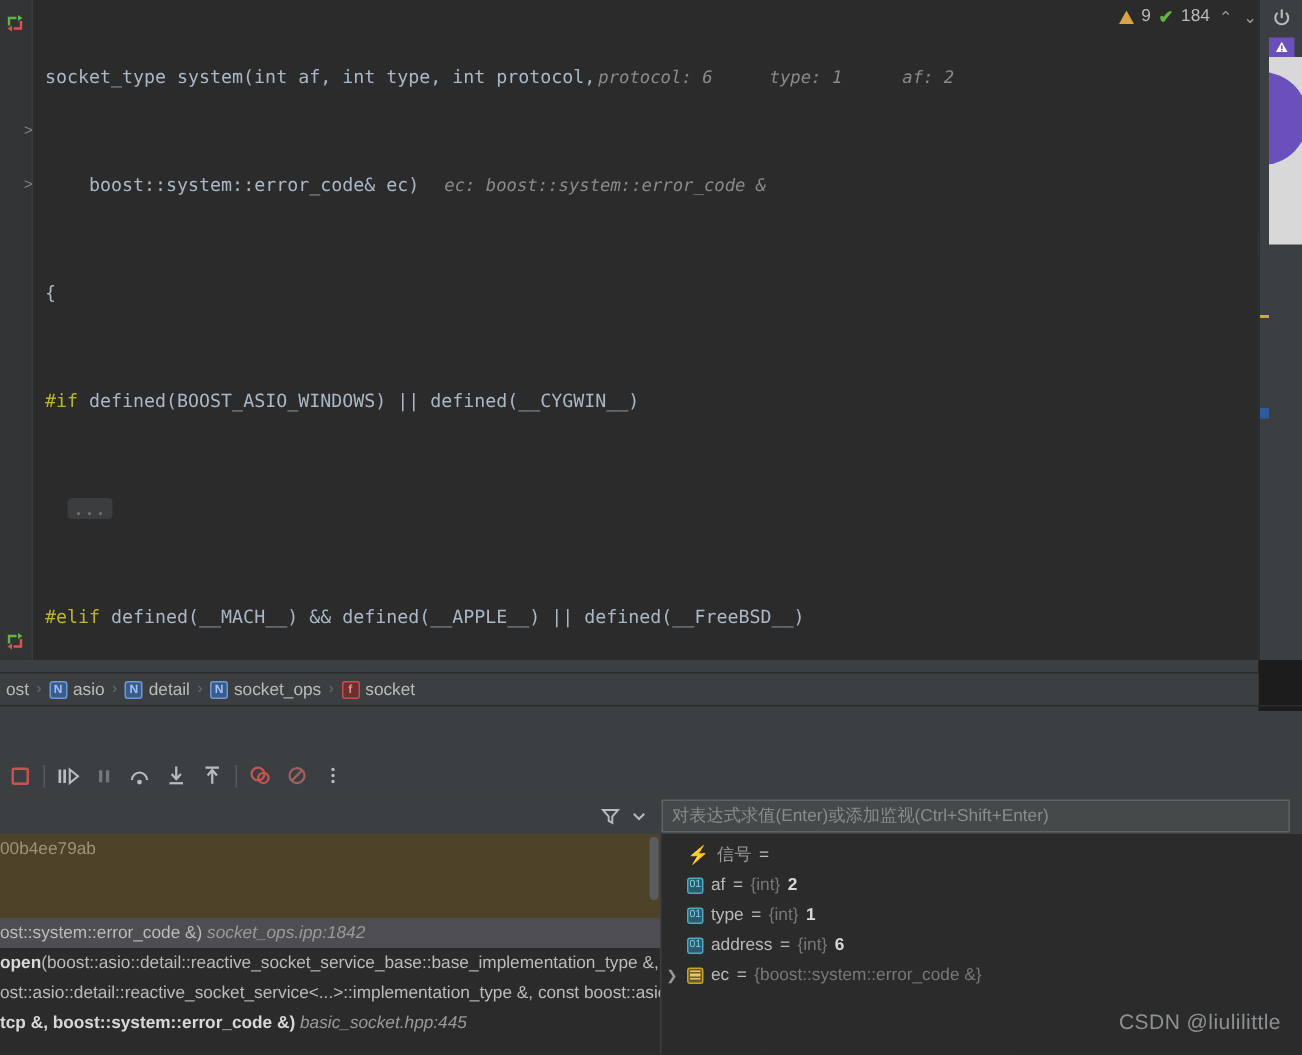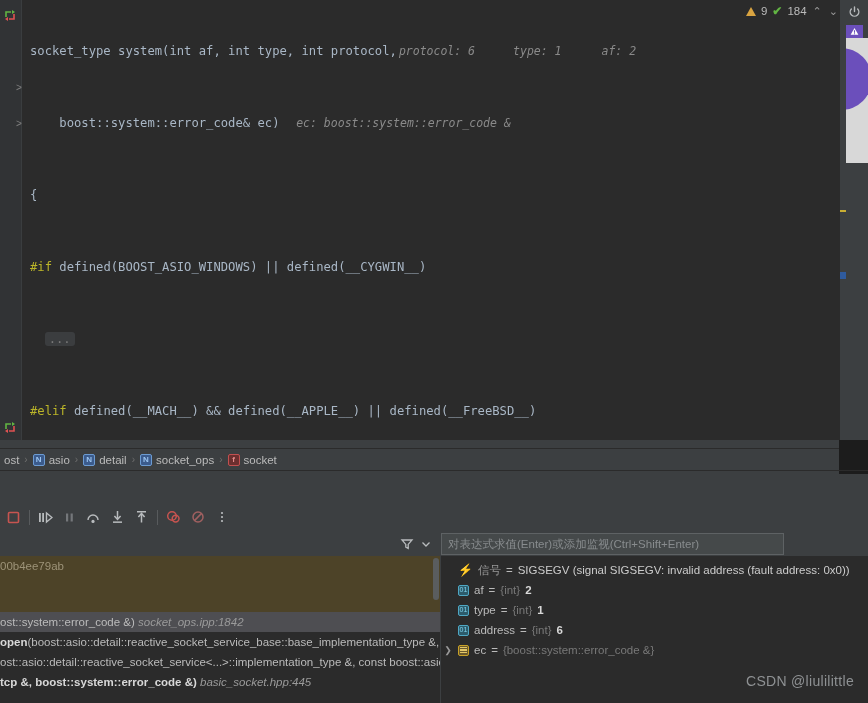--- a/index.html
+++ b/index.html
@@ -131,21 +131,21 @@
   .frames-thumb-y { position:absolute; right:1px; width:6px; background:#5a5d5f; border-radius:4px; }
 
   .panel-vars {
     position:absolute; left:441px; top:533px; width:427px; height:170px; background:#3c3f41;
   }
   .vars-head {
     position:absolute; left:0; top:0; width:427px; height:22px; background:#3c3f41;
     display:flex; align-items:center;
   }
   .expr-field {
-    position:absolute; left:0; top:0; width:343px; height:22px;
+    position:absolute; left:0; top:0; width:419px; height:22px;
     background:#45494a; border:1px solid #5e6264;
     color:#888c8e; font-size:11.5px; line-height:20px; padding-left:6px;
     white-space:nowrap; overflow:hidden;
   }
   .vars-list {
     position:absolute; left:0; top:23px; width:427px; height:147px; background:#2b2b2b;
     font-size:11.5px; color:#bbbbbb; padding-top:4px;
   }
   .var-row { height:20px; line-height:20px; display:flex; align-items:center; gap:5px; padding-left:14px; white-space:nowrap; }
   .var-exp { width:10px; color:#9a9a9a; font-size:9px; text-align:center; margin-left:-12px; }
@@ -405,21 +405,20 @@
   <div class="panel-vars">
     <div class="vars-head">
       <div class="expr-field">对表达式求值(Enter)或添加监视(Ctrl+Shift+Enter)</div>
     </div>
     <div class="vars-list">
       <div class="var-row">
         <span class="var-exp"></span>
         <span class="bolt">⚡</span>
         <span class="var-name sig">信号</span>
         <span class="var-name">=</span>
-        <span class="var-val" style="font-weight:normal;color:#ccc">SIGSEGV (signal SIGSEGV: invalid address (fault address: 0x0))</span>
       </div>
 
       <div class="var-row">
         <span class="var-exp"></span>
         <span class="var-ico-int">01</span>
         <span class="var-name">af</span>
         <span class="var-name">=</span>
         <span class="var-type">{int}</span>
         <span class="var-val">2</span>
       </div>

